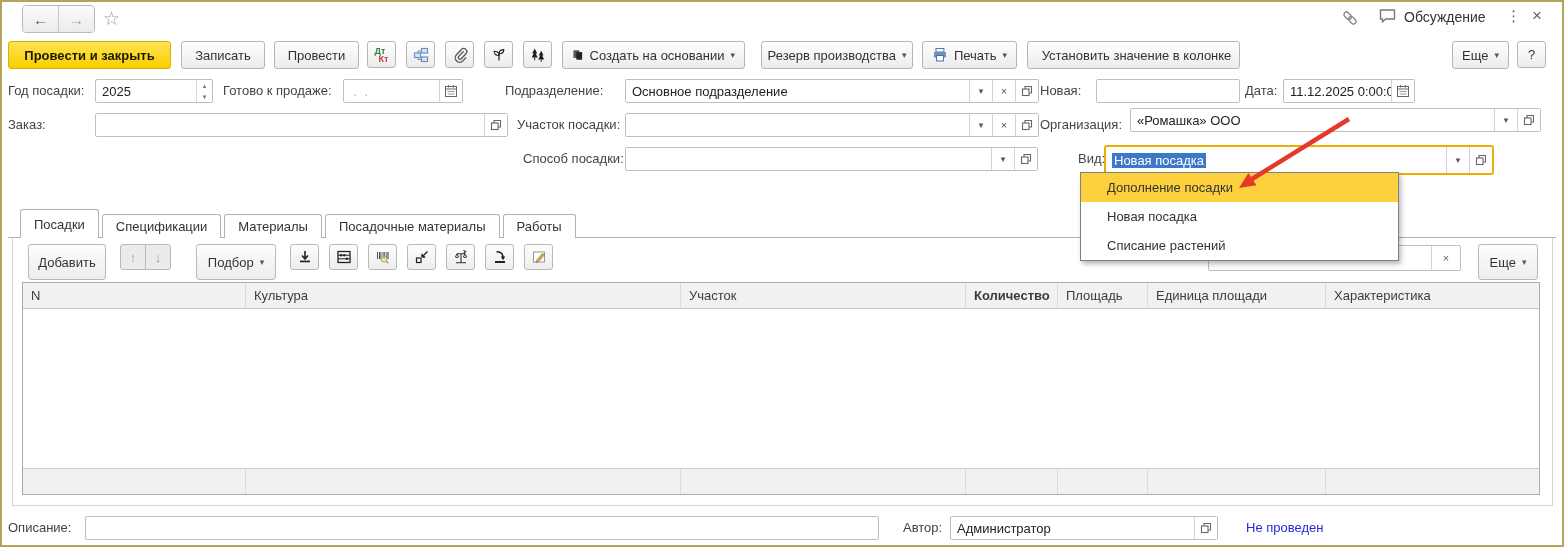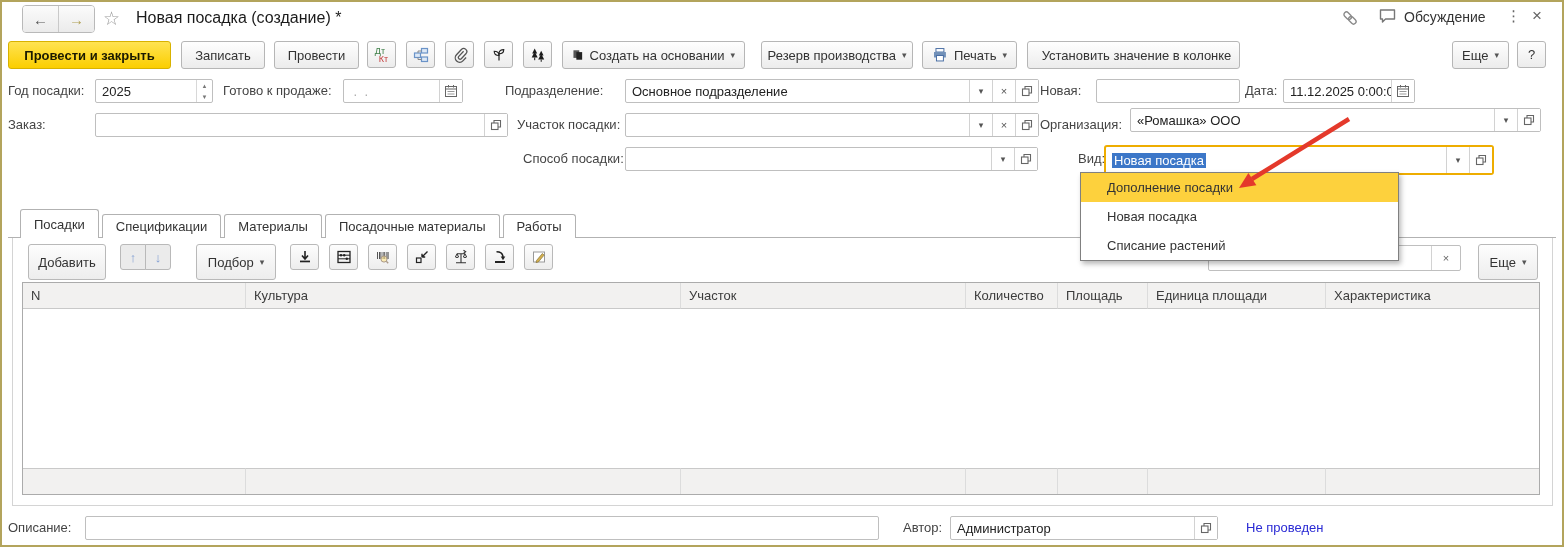--- a/index.html
+++ b/index.html
@@ -46,49 +46,48 @@
         gap:6px;padding:17px 9px;color:#333;cursor:default;}
   .gbtn.dis{background:#ebebeb;}
   .arrowblue{color:#7d9cd2;font-size:13px;font-weight:700;}
   
   .grid{position:absolute;left:22px;top:282px;width:1516px;border:1px solid #ababab;background:#fff;z-index:2;}
   .grow{display:flex;}
   .ghead .gcell{background:#f2f1f0;border-right:1px solid #dcdcdc;border-bottom:1px solid #c9c9c9;
                 height:26px;display:flex;align-items:center;padding:0 8px;color:#3c3c3c;box-sizing:border-box;}
   .gfoot .gcell{background:#f2f1f0;border-right:1px solid #dcdcdc;border-top:1px solid #c9c9c9;height:26px;box-sizing:border-box;}
   .gbody{height:159px;background:#fff;}
-  .c0{width:223px;} .c1{width:435px;} .c2{width:285px;} .c3{width:92px;} .c4{width:90px;} .c5{width:178px;} .c6{width:213px;border-right:none!important;}
+  .c0{width:223px;} .c1{width:435px;} .c2{width:285px;} .c3{width:92px;font-weight:bold;} .c4{width:90px;} .c5{width:178px;} .c6{width:213px;border-right:none!important;}
   
   .navgrp{position:absolute;left:22px;top:5px;display:flex;height:26px;border:1px solid #b9b9b9;border-radius:4px;overflow:hidden;}
   .navbtn{width:35px;display:flex;align-items:center;justify-content:center;background:linear-gradient(#fbfbfb,#ebebeb);font-size:15px;}
   .navbtn.back{color:#555;}
   .navbtn.fwd{color:#b1a156;border-left:1px solid #c9c9c9;}
   .status{color:#2a2ad4;}
   .searchwrap{position:absolute;left:1208px;top:245px;width:251px;height:24px;display:flex;border:1px solid #bfbfbf;
               border-radius:2px;background:#fff;z-index:1;}
   .xseg{width:28px;display:flex;align-items:center;justify-content:center;border-left:1px solid #d2d2d2;color:#666;font-size:11px;}
   .redarrow{position:absolute;inset:0;z-index:60;pointer-events:none;}
-  .dtkt{display:flex;flex-direction:column;line-height:8px;font-size:9px;font-weight:400;}
+  .dtkt{display:flex;flex-direction:column;line-height:8px;font-size:9px;font-weight:700;}
   .dtkt .dt{color:#3a7d44;} .dtkt .kt{color:#c43c3c;}
 </style>
 </head>
 <body>
 
 <div id="app">
 
   <div class="navgrp">
     <div class="navbtn back">
         <span>←</span>
       </div>
     <div class="navbtn fwd">
         <span>→</span>
       </div>
   </div>
   <div class="abs" style="left:103px;top:7px;font-size:19px;color:#9a9a9a;">☆</div>
-  <div class="abs" style="left:136px;top:9px;font-size:16px;color:#1b1b1b;white-space:nowrap;">Новая посадка (создание) *</div>
 
   <div class="abs" style="left:1342px;top:10px;">
     <svg class="icon16" viewBox="0 0 16 16">
         <g transform="rotate(45 8 8)" fill="none" stroke="#8a8a8a" stroke-width="1.4">
           <rect x="0.5" y="5.5" width="8.5" height="5" rx="2.5"></rect>
           <rect x="7" y="5.5" width="8.5" height="5" rx="2.5"></rect>
         </g>
       </svg>
   </div>
   <div class="abs" style="left:1378px;top:8px;display:flex;align-items:center;gap:7px;">

